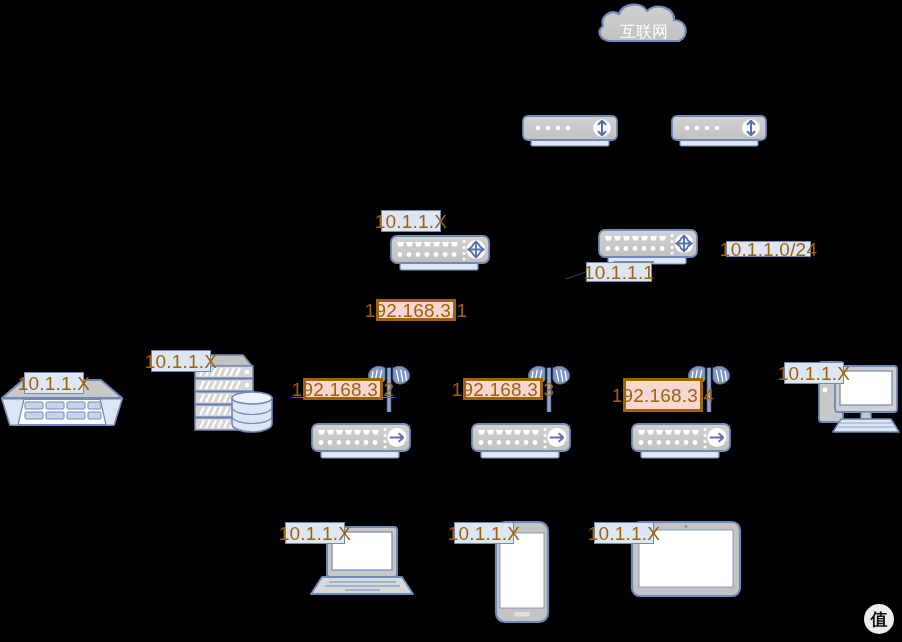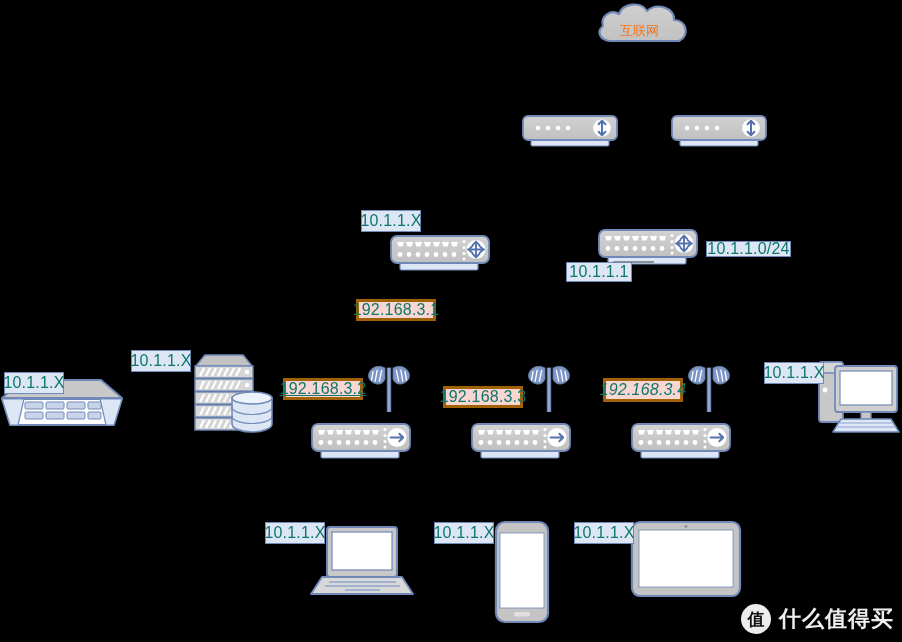--- a/index.html
+++ b/index.html
@@ -20,39 +20,40 @@
     width: 902px;
     height: 642px;
   }
   
   .lbl {
     position: absolute;
     box-sizing: border-box;
     display: flex;
     align-items: center;
     justify-content: center;
-    font-size: 16px;
+    font-size: 19px;
     line-height: 1;
-    color: #0f766e;
+    color: #a16207;
     white-space: nowrap;
     letter-spacing: 0.2px;
+    margin-left: 20px;
   }
   .lbl-blue {
     background: #dce6f4;
     border: 1px solid #7089b8;
   }
   .lbl-pink {
     background: #f8d6d2;
     border: 3px solid #a16207;
   }
   
   .cloud-text {
     position: absolute;
-    font-size: 13px;
-    color: #f97316;
+    font-size: 16px;
+    color: #ffffff;
     white-space: nowrap;
   }
   
   #watermark {
     position: absolute;
     right: 8px;
     bottom: 8px;
     display: flex;
     align-items: center;
     gap: 8px;
@@ -337,26 +338,25 @@
 <div class="lbl lbl-blue" style="left:566px; top:262px; width:66px; height:20px;">10.1.1.1</div>
 
 <div class="lbl lbl-blue" style="left:4px; top:372px; width:60px; height:22px;">10.1.1.X</div>
 
 <div class="lbl lbl-blue" style="left:131px; top:350px; width:60px; height:22px;">10.1.1.X</div>
 
 <div class="lbl lbl-blue" style="left:764px; top:362px; width:60px; height:22px;">10.1.1.X</div>
 
 <div class="lbl lbl-pink" style="left:283px; top:378px; width:80px; height:22px;text-decoration:underline;">192.168.3.2</div>
 
-<div class="lbl lbl-pink" style="left:443px; top:386px; width:80px; height:22px;">192.168.3.3</div>
-
-<div class="lbl lbl-pink" style="left:603px; top:378px; width:80px; height:24px;font-style:italic;">192.168.3.4</div>
+<div class="lbl lbl-pink" style="left:443px; top:378px; width:80px; height:22px;">192.168.3.3</div>
+
+<div class="lbl lbl-pink" style="left:603px; top:378px; width:80px; height:34px;">192.168.3.4</div>
 
 <div class="lbl lbl-blue" style="left:265px; top:522px; width:60px; height:22px;">10.1.1.X</div>
 
 <div class="lbl lbl-blue" style="left:434px; top:522px; width:60px; height:22px;">10.1.1.X</div>
 
 <div class="lbl lbl-blue" style="left:574px; top:522px; width:60px; height:22px;">10.1.1.X</div>
 
 <div id="watermark">
   <span class="wm-badge">值</span>
-  <span class="wm-text">什么值得买</span>
 </div>
 
 </body></html>

